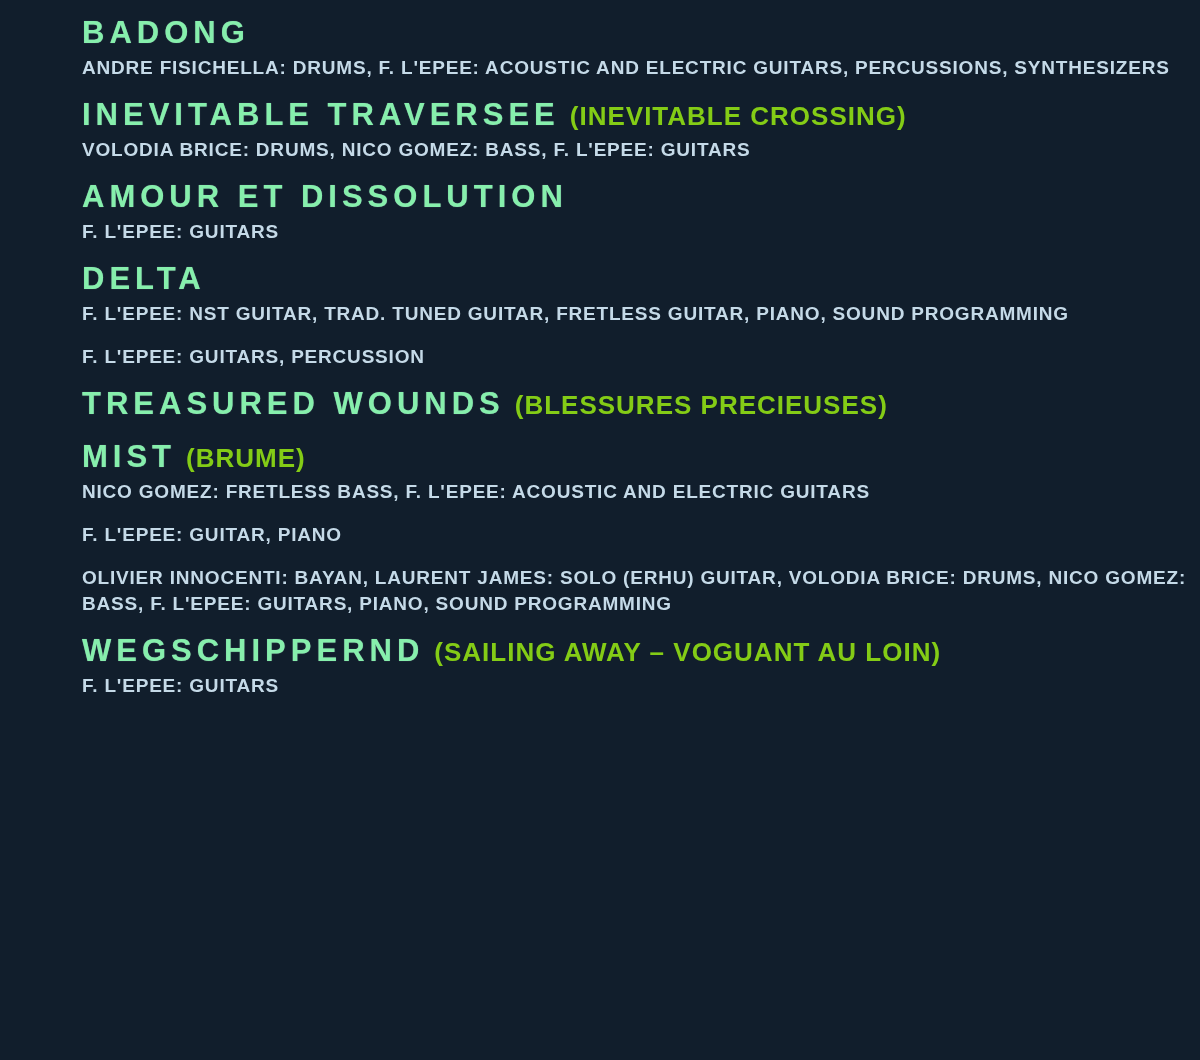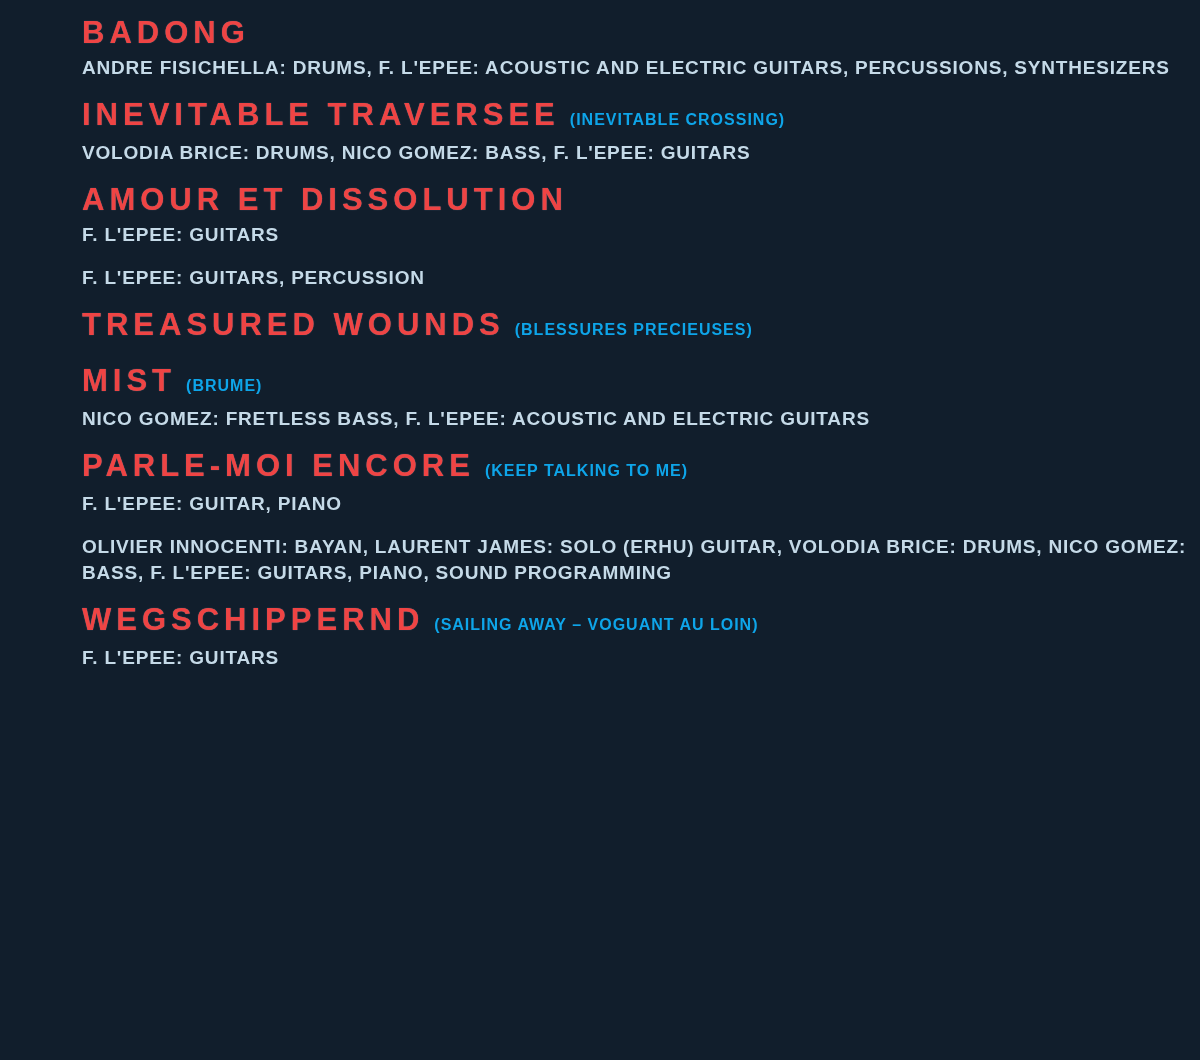--- a/index.html
+++ b/index.html
@@ -24,29 +24,29 @@
   }
   .title-line {
     margin: 0;
     line-height: 34px;
     white-space: nowrap;
   }
   .title {
     font-size: 31px;
     font-weight: 700;
     letter-spacing: 5px;
-    color: #ef4444;
+    color: #86efac;
     text-transform: uppercase;
     text-shadow: 0 0 1px rgba(211,228,241,0.45);
   }
   .subtitle {
-    font-size: 16px;
+    font-size: 26px;
     font-weight: 700;
     letter-spacing: 1px;
-    color: #0ea5e9;
+    color: #84cc16;
     text-transform: uppercase;
     margin-left: 10px;
   }
   .subtitle:empty { display: none; }
   .credits {
     margin: 3px 0 0 0;
     font-size: 19px;
     font-weight: 700;
     letter-spacing: 0.8px;
     line-height: 26px;
@@ -76,42 +76,45 @@
   <section class="track">
   </section>
 
   <section class="track">
     <h2 class="title-line">
       <span class="title">AMOUR ET DISSOLUTION</span>
     </h2>
     <p class="credits">F. L'EPEE: GUITARS</p>
   </section>
 
+  <section class="track">
+    <h2 class="title-line">
+      <span class="title">DELTA</span>
+    </h2>
+    <p class="credits">F. L'EPEE: NST GUITAR, TRAD. TUNED GUITAR, FRETLESS GUITAR, PIANO, SOUND PROGRAMMING</p>
+  </section>
 
   <section class="track">
     <p class="credits">F. L'EPEE: GUITARS, PERCUSSION</p>
   </section>
 
   <section class="track">
     <h2 class="title-line">
       <span class="title">TREASURED WOUNDS</span><span class="subtitle">(BLESSURES PRECIEUSES)</span>
     </h2>
   </section>
 
   <section class="track">
     <h2 class="title-line">
       <span class="title">MIST</span><span class="subtitle">(BRUME)</span>
     </h2>
     <p class="credits">NICO GOMEZ: FRETLESS BASS, F. L'EPEE: ACOUSTIC AND ELECTRIC GUITARS</p>
   </section>
 
   <section class="track">
-    <h2 class="title-line">
-      <span class="title">PARLE-MOI ENCORE</span><span class="subtitle">(KEEP TALKING TO ME)</span>
-    </h2>
     <p class="credits">F. L'EPEE: GUITAR, PIANO</p>
   </section>
 
   <section class="track">
     <p class="credits">OLIVIER INNOCENTI: BAYAN, LAURENT JAMES: SOLO (ERHU) GUITAR, VOLODIA BRICE: DRUMS, NICO GOMEZ: BASS, F. L'EPEE: GUITARS, PIANO, SOUND PROGRAMMING</p>
   </section>
 
 
   <section class="track">
     <h2 class="title-line">

